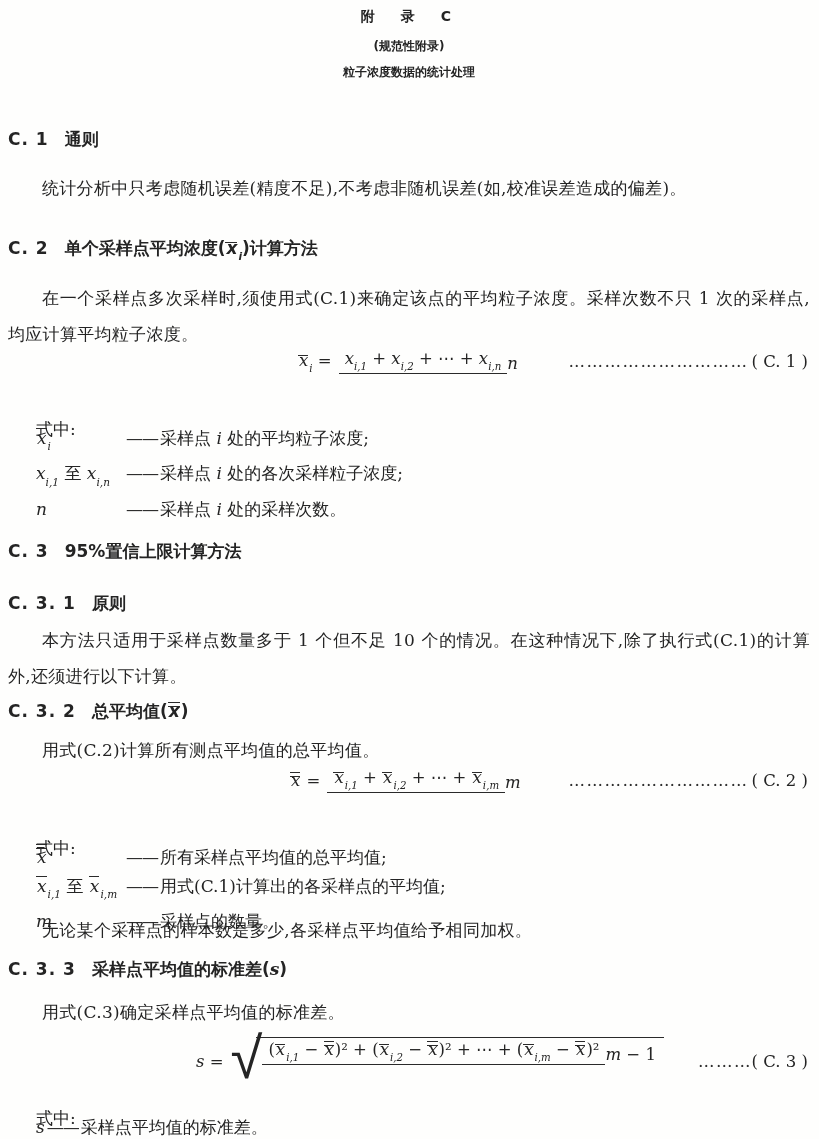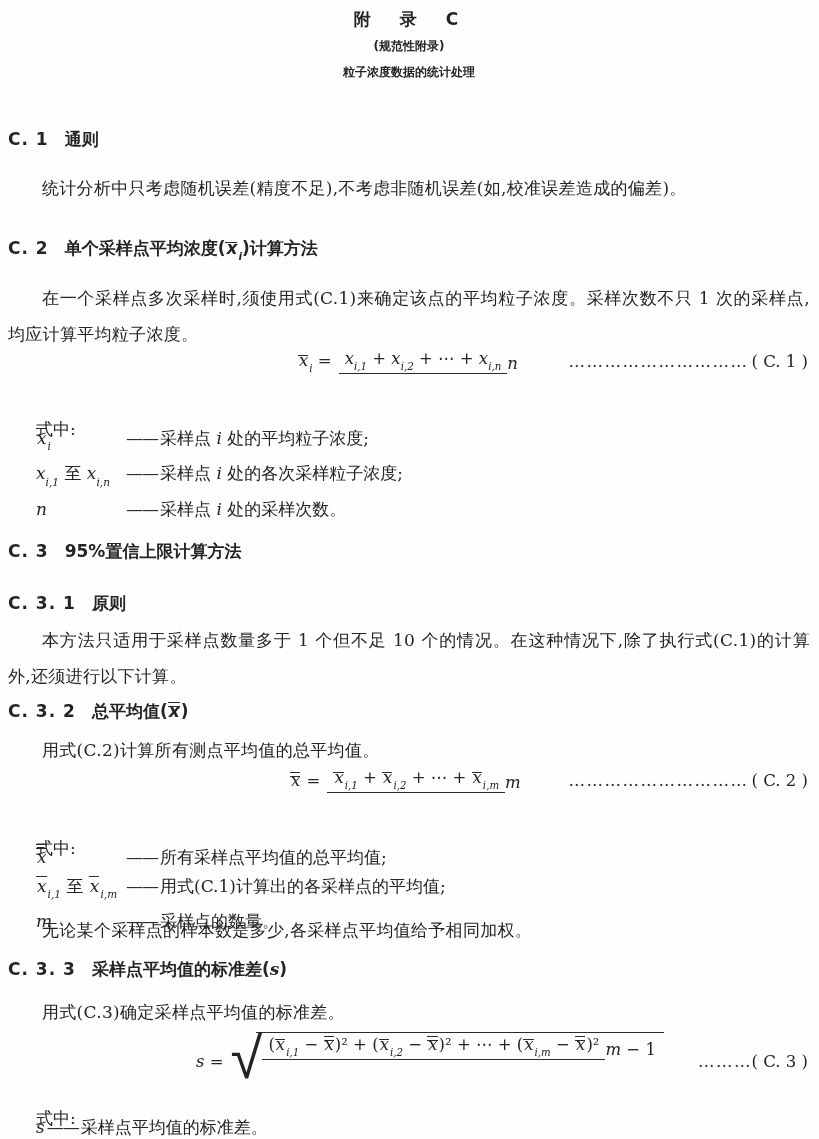--- a/index.html
+++ b/index.html
@@ -11,21 +11,21 @@
     color:#242424;
     font-family:"DejaVu Serif","Liberation Serif",serif;
     font-size:17px;
     overflow:hidden;
     box-sizing:border-box;
   }
   .abs{position:absolute;left:8px;right:9px;}
   .center{text-align:center;}
   .doc-title{
     font-family:"DejaVu Sans","Liberation Sans",sans-serif;
-    font-weight:700;font-size:17px;letter-spacing:6px;
+    font-weight:700;font-size:14px;letter-spacing:6px;
   }
   .doc-sub{
     font-family:"DejaVu Sans","Liberation Sans",sans-serif;
     font-weight:700;font-size:12px;
   }
   .h2,.h3{
     font-family:"DejaVu Sans","Liberation Sans",sans-serif;
     font-weight:700;font-size:17px;
   }
   .h-num{margin-right:16px;letter-spacing:1px;}
@@ -46,21 +46,21 @@
   .frac .num{display:block;padding:0 6px 3px;border-bottom:1.4px solid #2a2a2a;}
   .frac .den{display:block;padding-top:3px;}
   .f-dots{flex:1;overflow:hidden;white-space:nowrap;text-align:right;letter-spacing:1.5px;margin:0 3px 0 34px;color:#2a2a2a;}
   .f-label{white-space:pre;padding-right:2px;}
   .sqrt{display:inline-flex;align-items:flex-start;}
   .rad{
     font-family:"DejaVu Sans","Liberation Sans",sans-serif;
     font-size:58px;line-height:1;font-weight:300;
     margin-right:-6px;transform:translateY(-3px);
   }
-  .sqrt-body{border-top:1.6px solid #2a2a2a;padding:2px 8px 0 6px;}
+  .sqrt-body{border-top:1.6px solid #2a2a2a;margin-top:5px;padding:2px 8px 0 6px;}
   
   .fml i{font-family:"DejaVu Serif","Liberation Serif",serif;}
   .fml sub{font-size:0.62em;font-style:italic;position:relative;top:2px;letter-spacing:0;}
   .ov{position:relative;display:inline-block;font-style:italic;padding:0 1px;}
   .ov::before{content:"";position:absolute;top:4px;left:0;right:1px;border-top:1.3px solid #2a2a2a;}
   .ov2{position:relative;display:inline-block;font-style:italic;padding:0 1px;}
   .ov2::before{content:"";position:absolute;top:1px;left:0;right:1px;border-top:1.2px solid #2a2a2a;}
   .ov2::after{content:"";position:absolute;top:5px;left:0;right:1px;border-top:1.2px solid #2a2a2a;}
 </style>
 </head>

